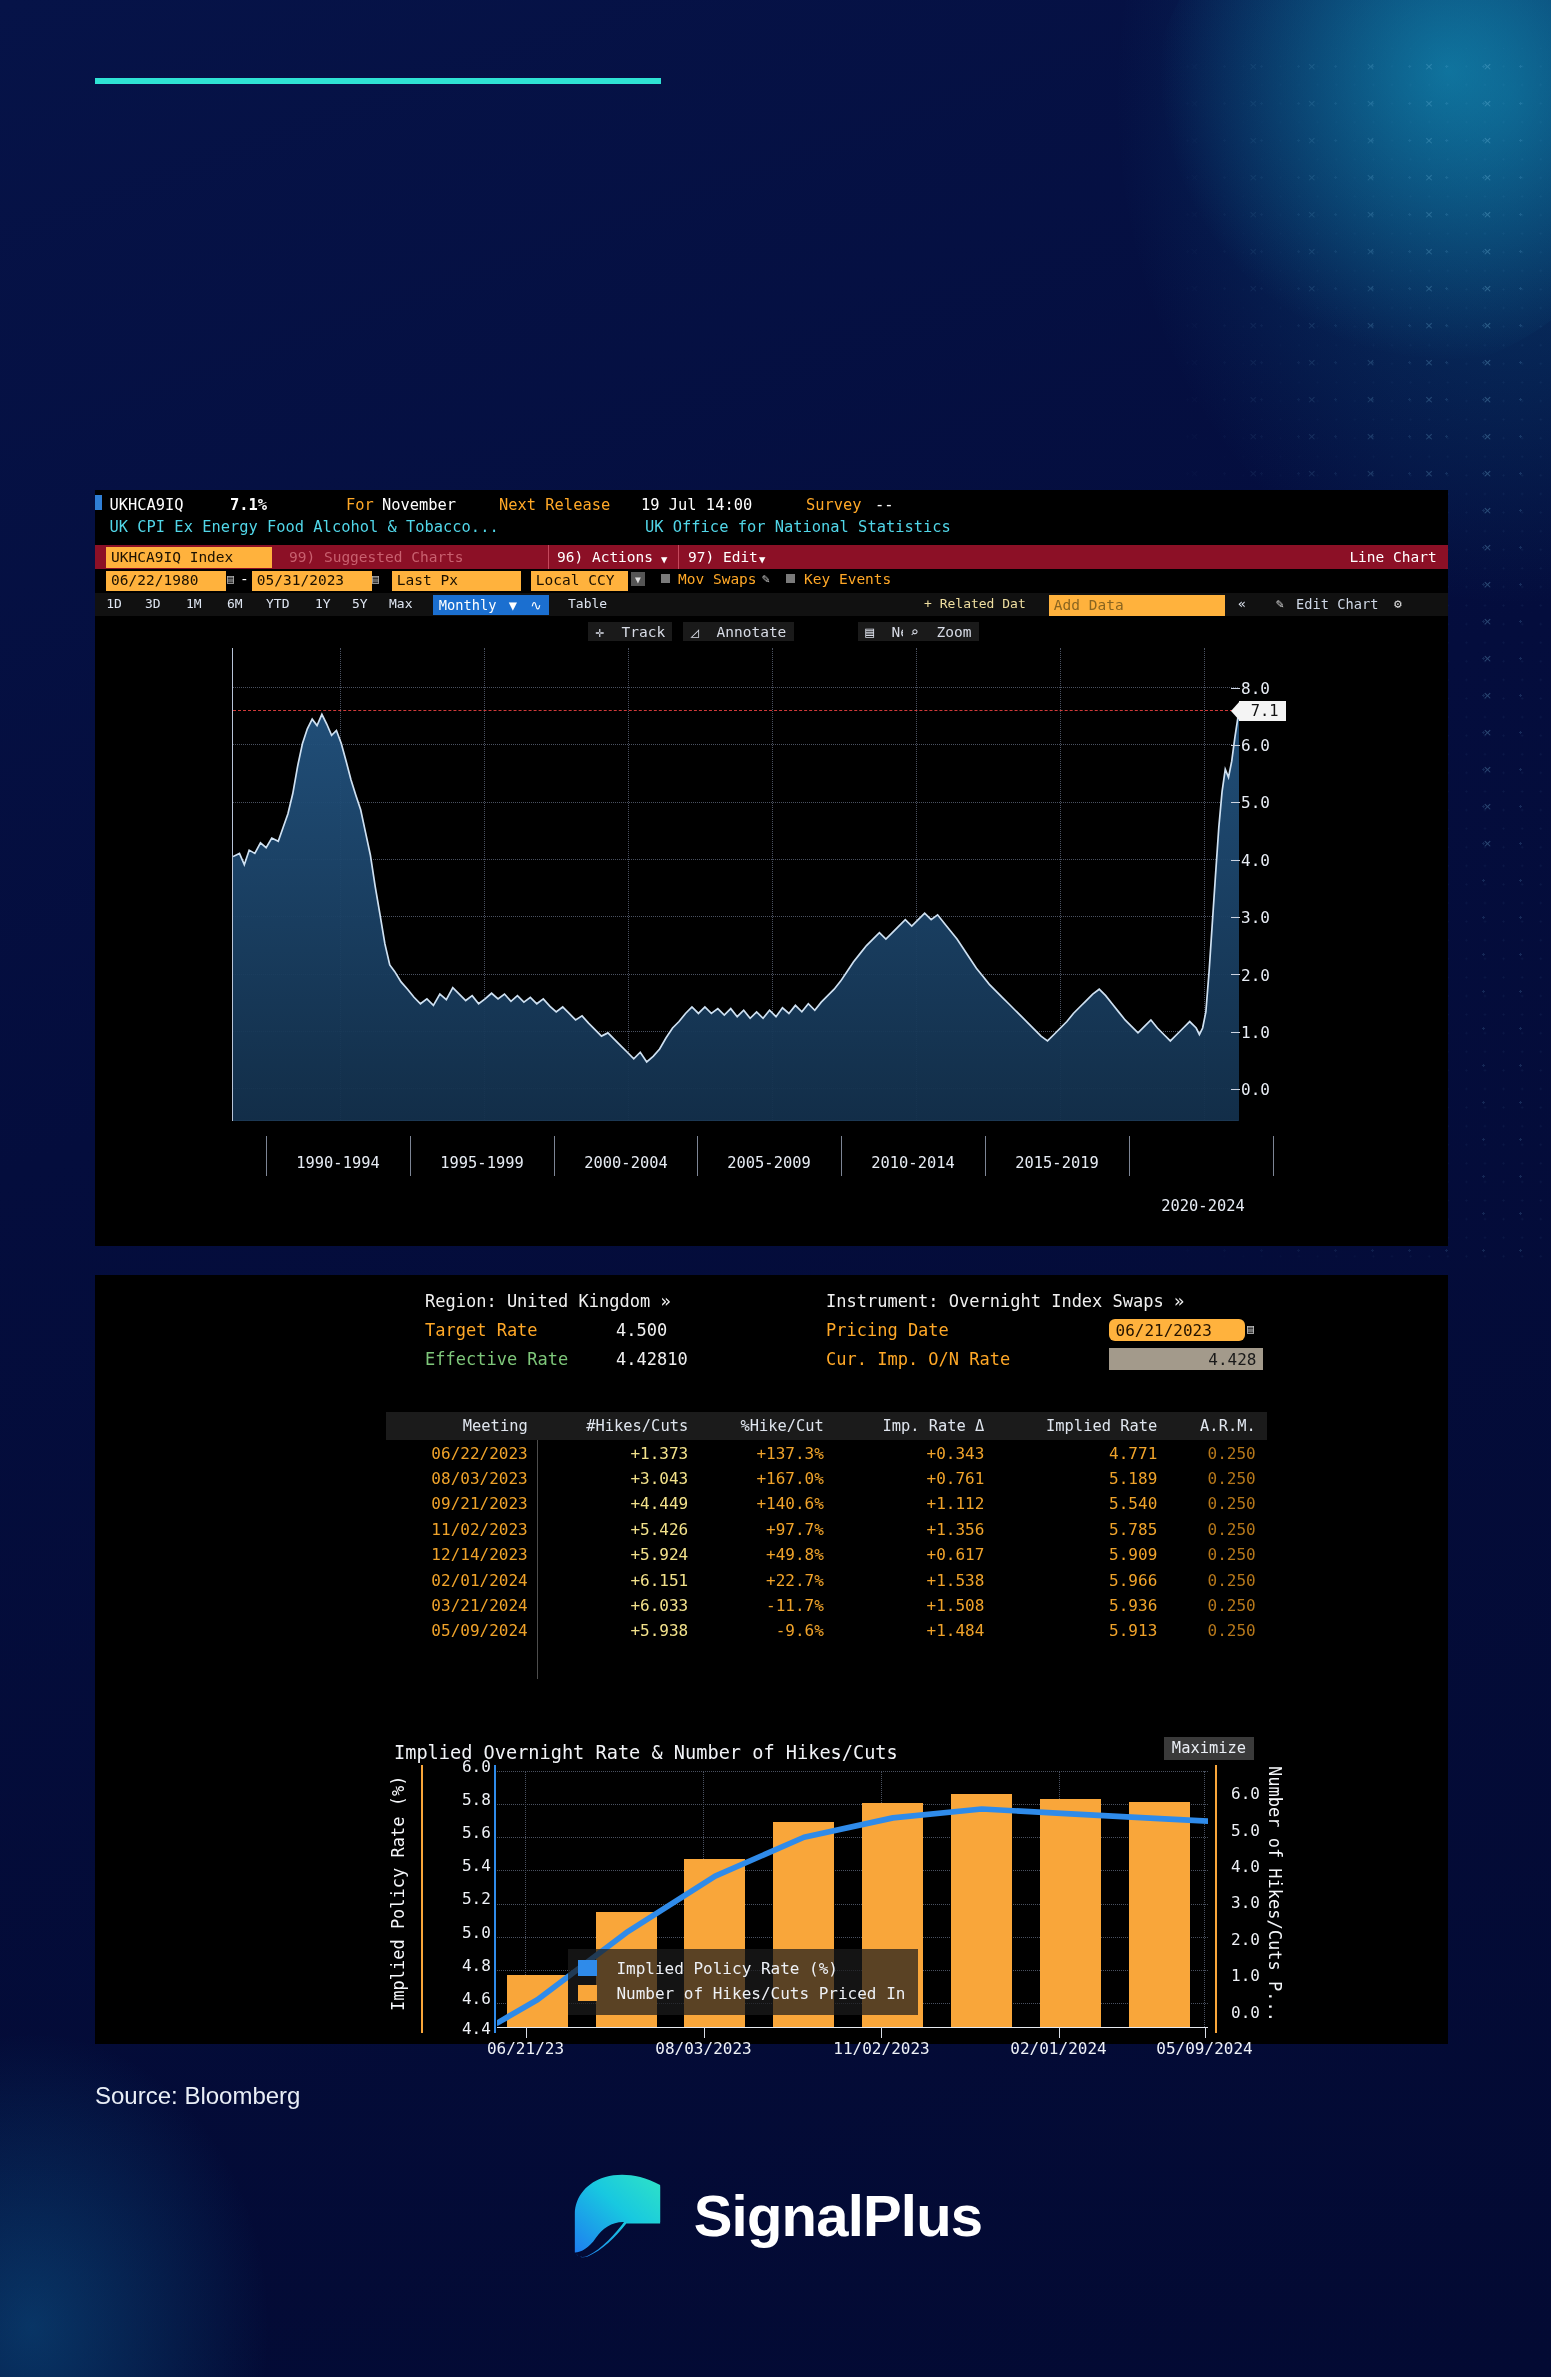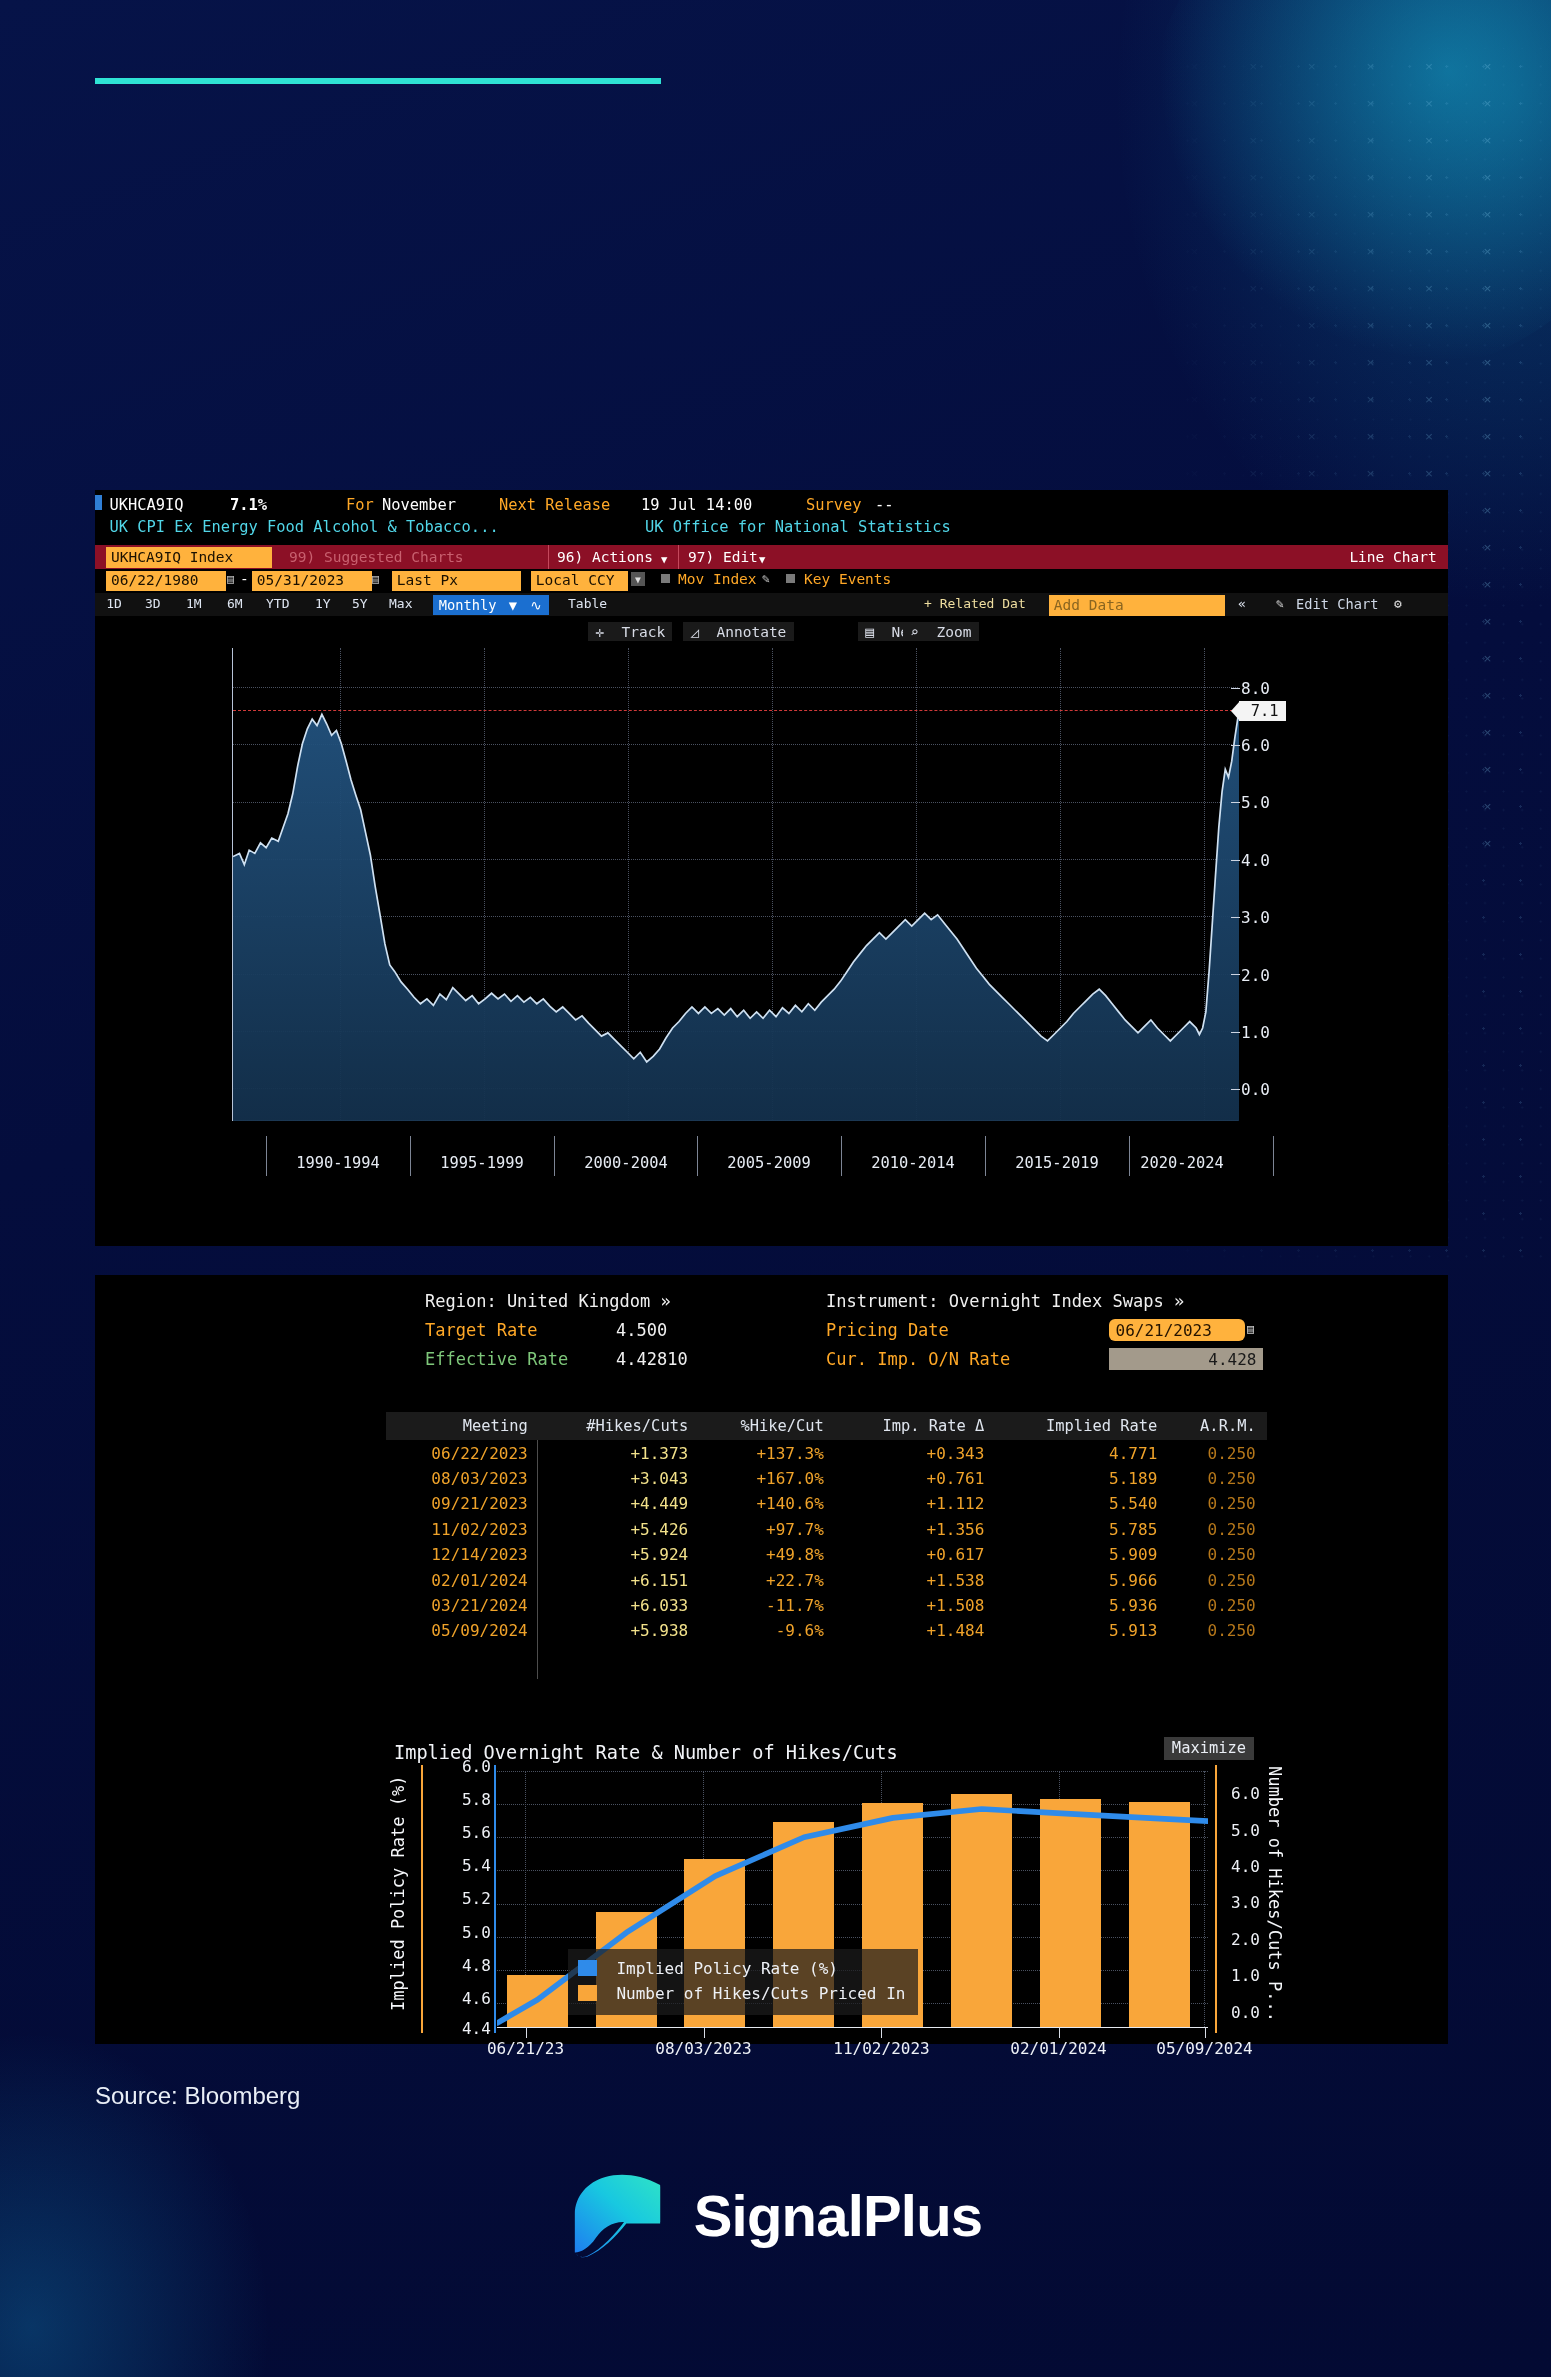--- a/index.html
+++ b/index.html
@@ -193,21 +193,21 @@
   <div class="row3">
     <div class="orangefield" style="left:11.3px;top:1.6px;width:120px;">06/22/1980</div>
     <span style="position:absolute;left:132px;top:3.2px;color:#bbb;font-size:12px;">▤</span>
     <span style="position:absolute;left:145px;top:2.4px;color:#fff;font-size:14.5px;">-</span>
     <div class="orangefield" style="left:157px;top:1.6px;width:120px;">05/31/2023</div>
     <span style="position:absolute;left:277px;top:3.2px;color:#bbb;font-size:12px;">▤</span>
     <div class="orangefield" style="left:297px;top:1.6px;width:129px;">Last Px</div>
     <div class="orangefield" style="left:436px;top:1.6px;width:97px;">Local CCY</div>
     <span style="position:absolute;left:536px;top:3.2px;color:#ddd;background:#555;font-size:9.7px;padding:1.6px 4px;">▼</span>
     <span style="position:absolute;left:566px;top:2.4px;"><span class="chk"></span></span>
-    <span class="tor f18" style="position:absolute;left:583px;top:2.4px;">Mov Index</span>
+    <span class="tor f18" style="position:absolute;left:583px;top:2.4px;">Mov Swaps</span>
     <span style="position:absolute;left:667px;top:2.4px;color:#ccc;font-size:13px;">✎</span>
     <span style="position:absolute;left:691px;top:2.4px;"><span class="chk"></span></span>
     <span class="tor f18" style="position:absolute;left:709px;top:2.4px;">Key Events</span>
   </div>
 
   <div class="row4">
     <span class="tbtn" style="left:11.3px;">1D</span>
     <span class="tbtn" style="left:50px;">3D</span>
     <span class="tbtn" style="left:91px;">1M</span>
     <span class="tbtn" style="left:132px;">6M</span>
@@ -338,21 +338,21 @@
     <div class="xsep" style="left:609px;"></div>
     <div class="xsep" style="left:753px;"></div>
     <div class="xsep" style="left:897px;"></div>
     <div class="xsep" style="left:1041px;"></div>
     <div class="xlbl" style="left:34px;width:144px;">1990-1994</div>
     <div class="xlbl" style="left:178px;width:144px;">1995-1999</div>
     <div class="xlbl" style="left:322px;width:144px;">2000-2004</div>
     <div class="xlbl" style="left:465px;width:144px;">2005-2009</div>
     <div class="xlbl" style="left:609px;width:144px;">2010-2014</div>
     <div class="xlbl" style="left:753px;width:144px;">2015-2019</div>
-    <div class="xlbl" style="left:878px;width:144px;">2020-2024</div>
+    <div class="xlbl" style="left:899px;width:144px;margin-top:43px;">2020-2024</div>
   </div>
 </div>
 
 <div class="bbg2">
 
   <div class="ois-hd ois-wh" style="left:330px;top:16px;">Region: United Kingdom »</div>
   <div class="ois-hd ois-or" style="left:330px;top:45px;">Target Rate</div>
   <div class="ois-val" style="left:521px;top:45px;">4.500</div>
   <div class="ois-hd ois-gr" style="left:330px;top:74px;">Effective Rate</div>
   <div class="ois-val" style="left:521px;top:74px;">4.42810</div>

